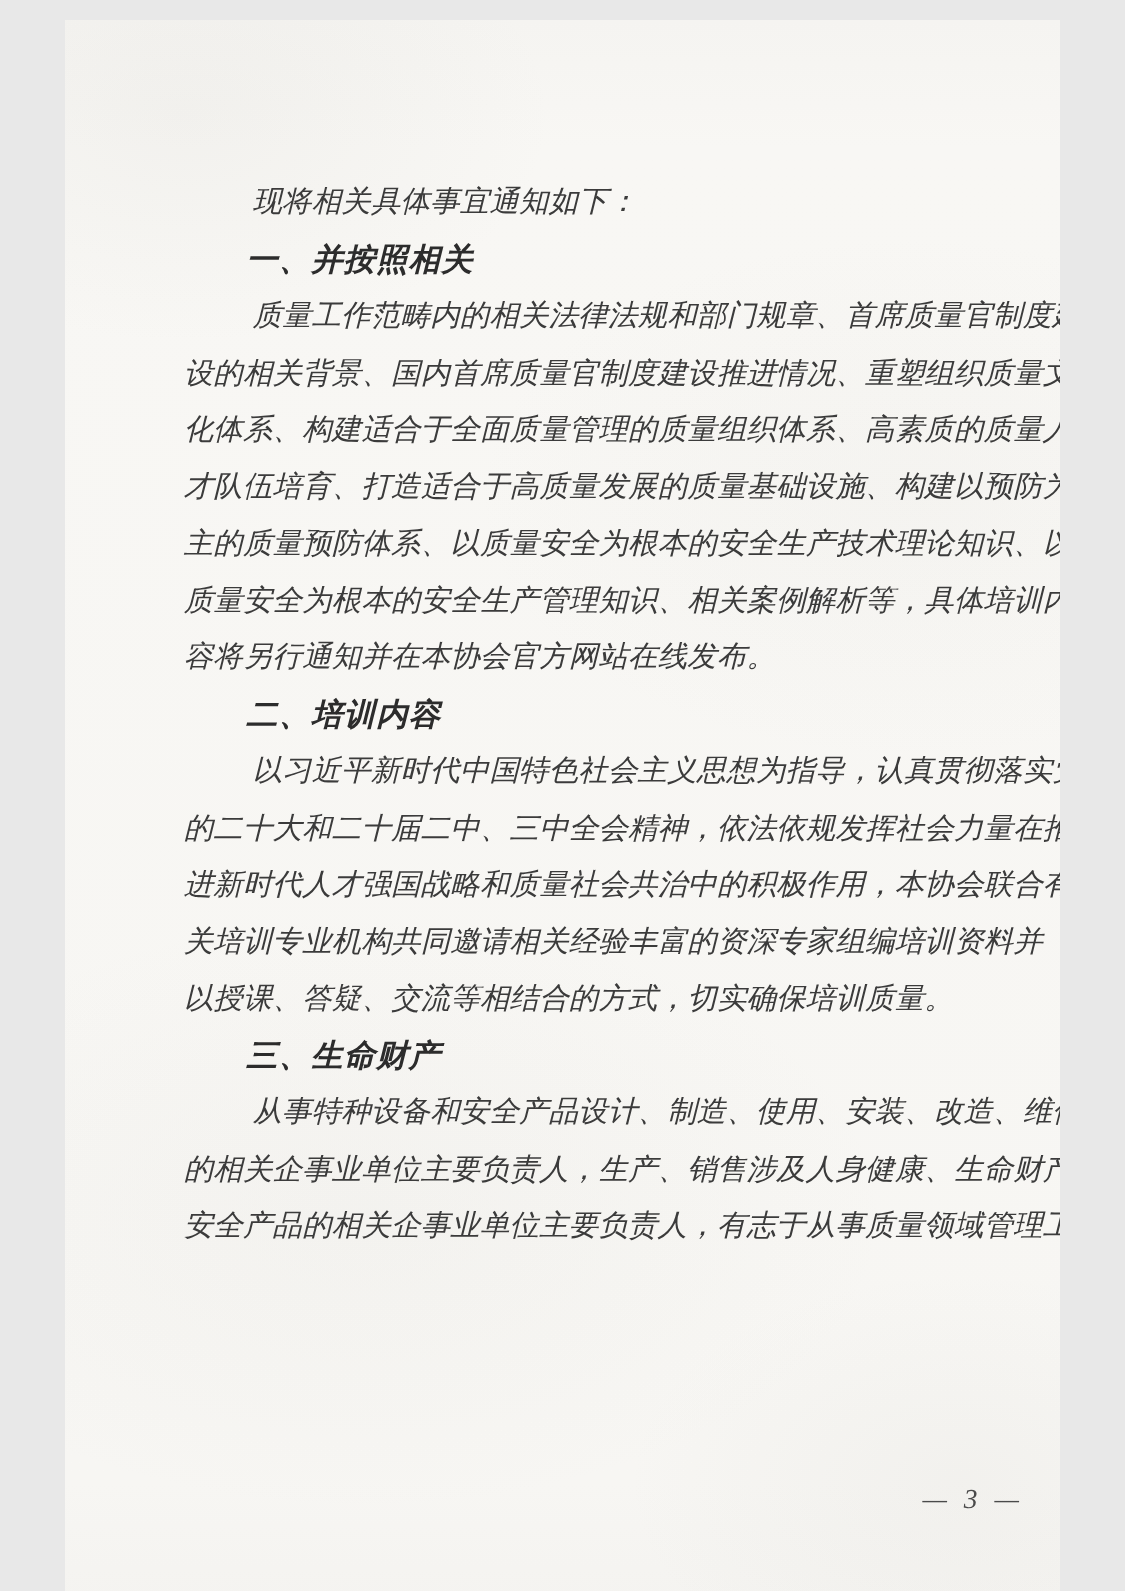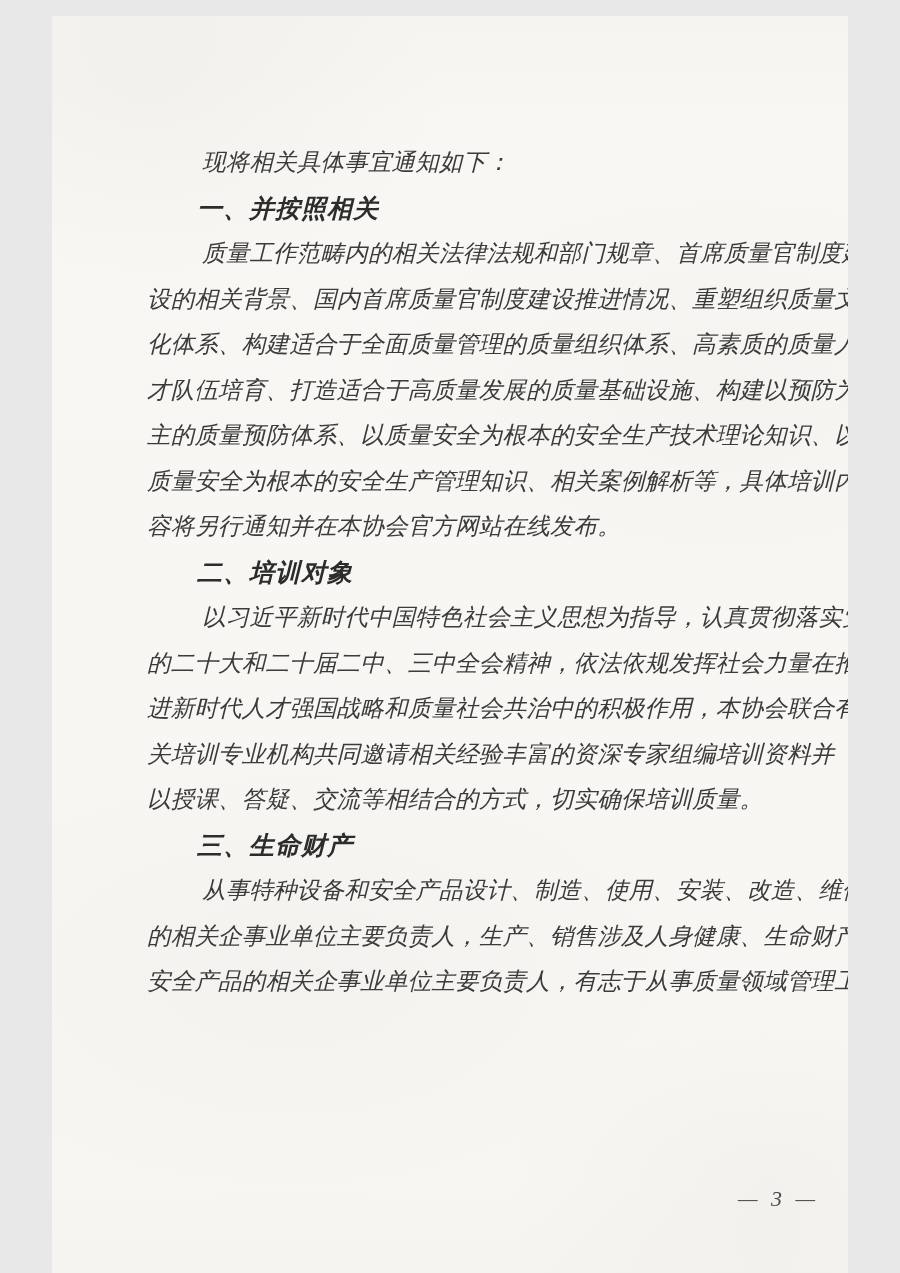--- a/index.html
+++ b/index.html
@@ -71,21 +71,21 @@
     <h2 class="heading">一、并按照相关</h2>
 
     <p class="para">质量工作范畴内的相关法律法规和部门规章、首席质量官制度建
 设的相关背景、国内首席质量官制度建设推进情况、重塑组织质量文
 化体系、构建适合于全面质量管理的质量组织体系、高素质的质量人
 才队伍培育、打造适合于高质量发展的质量基础设施、构建以预防为
 主的质量预防体系、以质量安全为根本的安全生产技术理论知识、以
 质量安全为根本的安全生产管理知识、相关案例解析等，具体培训内
 容将另行通知并在本协会官方网站在线发布。</p>
 
-    <h2 class="heading">二、培训对象</h2>
+    <h2 class="heading">二、培训内容</h2>
 
     <p class="para">以习近平新时代中国特色社会主义思想为指导，认真贯彻落实党
 的二十大和二十届二中、三中全会精神，依法依规发挥社会力量在推
 进新时代人才强国战略和质量社会共治中的积极作用，本协会联合有
 关培训专业机构共同邀请相关经验丰富的资深专家组编培训资料并
 以授课、答疑、交流等相结合的方式，切实确保培训质量。</p>
 
 
     <h2 class="heading">三、生命财产</h2>
 

